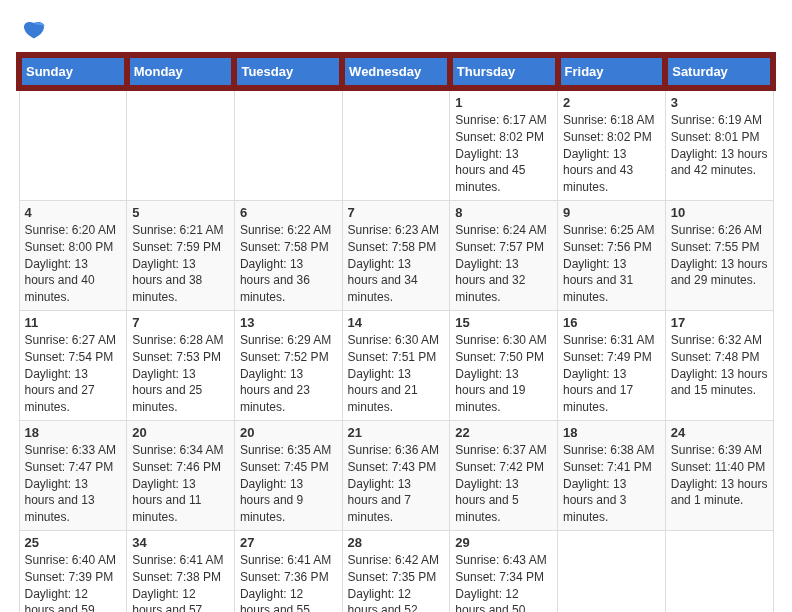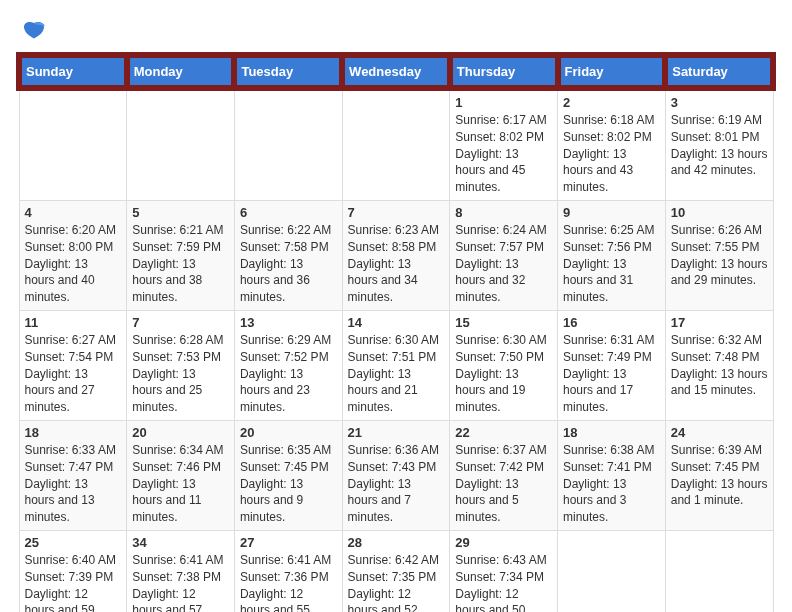--- a/index.html
+++ b/index.html
@@ -170,21 +170,21 @@
         </td>
         <td>
           <span class="day-number">6</span>
           <div class="day-info">Sunrise: 6:22 AM
 Sunset: 7:58 PM
 Daylight: 13 hours and 36 minutes.</div>
         </td>
         <td>
           <span class="day-number">7</span>
           <div class="day-info">Sunrise: 6:23 AM
-Sunset: 8:58 PM
+Sunset: 7:58 PM
 Daylight: 13 hours and 34 minutes.</div>
         </td>
         <td>
           <span class="day-number">8</span>
           <div class="day-info">Sunrise: 6:24 AM
 Sunset: 7:57 PM
 Daylight: 13 hours and 32 minutes.</div>
         </td>
         <td>
           <span class="day-number">9</span>
@@ -276,21 +276,21 @@
         </td>
         <td>
           <span class="day-number">18</span>
           <div class="day-info">Sunrise: 6:38 AM
 Sunset: 7:41 PM
 Daylight: 13 hours and 3 minutes.</div>
         </td>
         <td>
           <span class="day-number">24</span>
           <div class="day-info">Sunrise: 6:39 AM
-Sunset: 7:45 PM
+Sunset: 11:40 PM
 Daylight: 13 hours and 1 minute.</div>
         </td>
       </tr>
       <tr>
         <td>
           <span class="day-number">25</span>
           <div class="day-info">Sunrise: 6:40 AM
 Sunset: 7:39 PM
 Daylight: 12 hours and 59 minutes.</div>
         </td>

